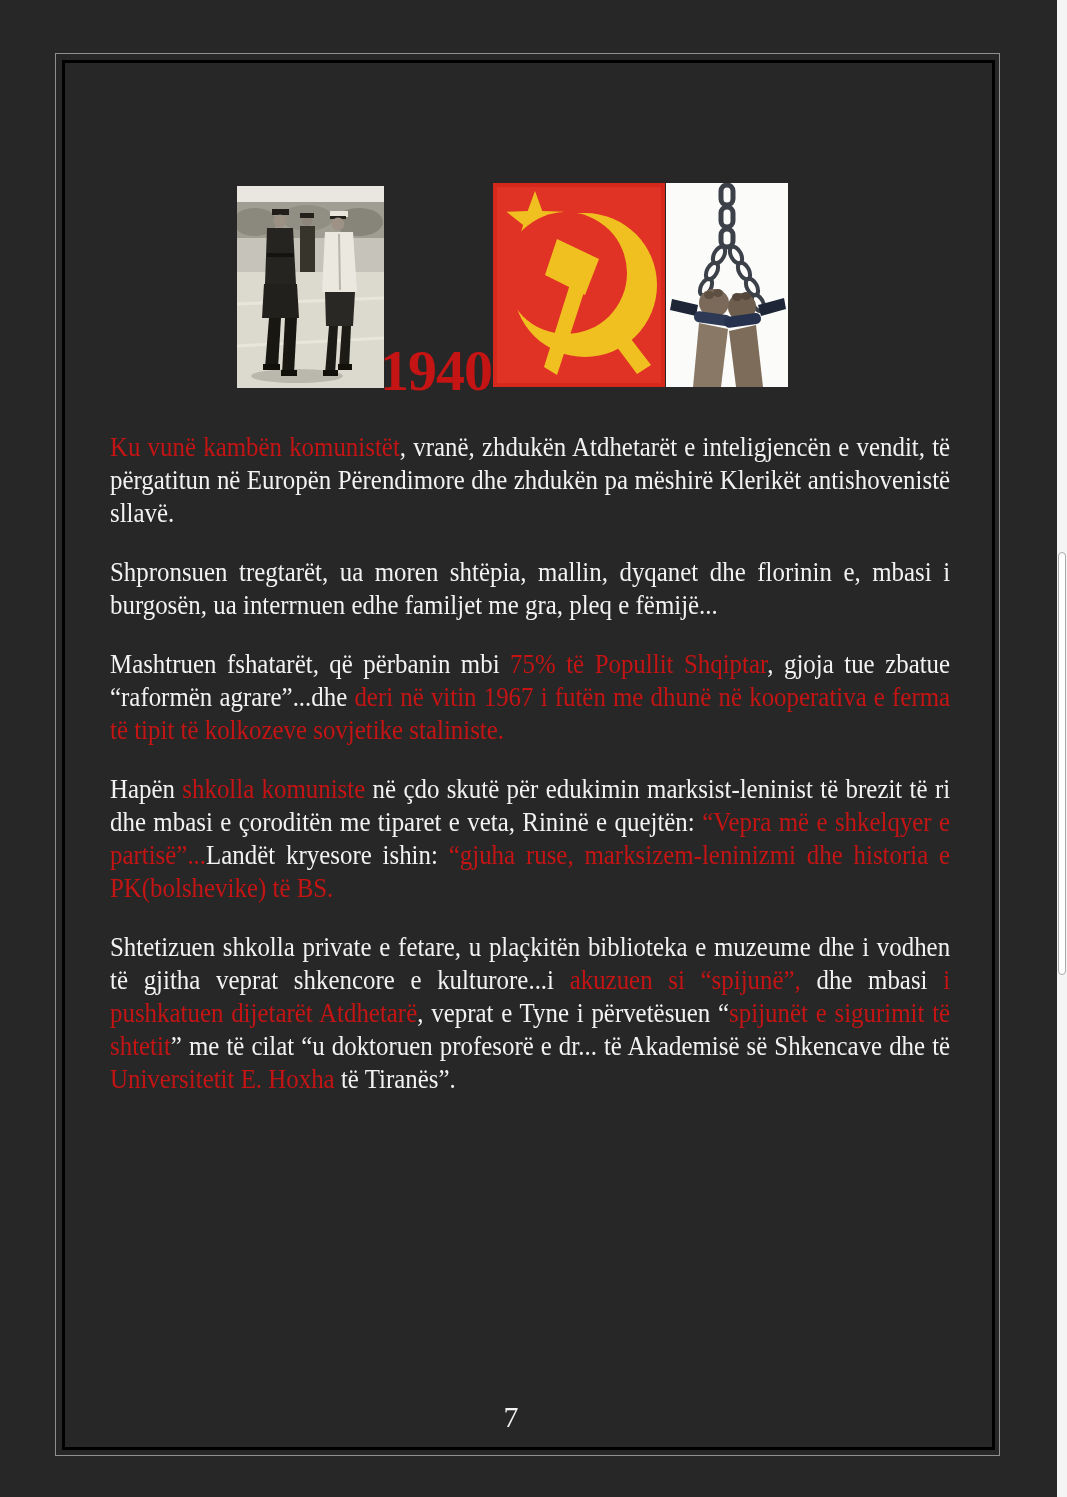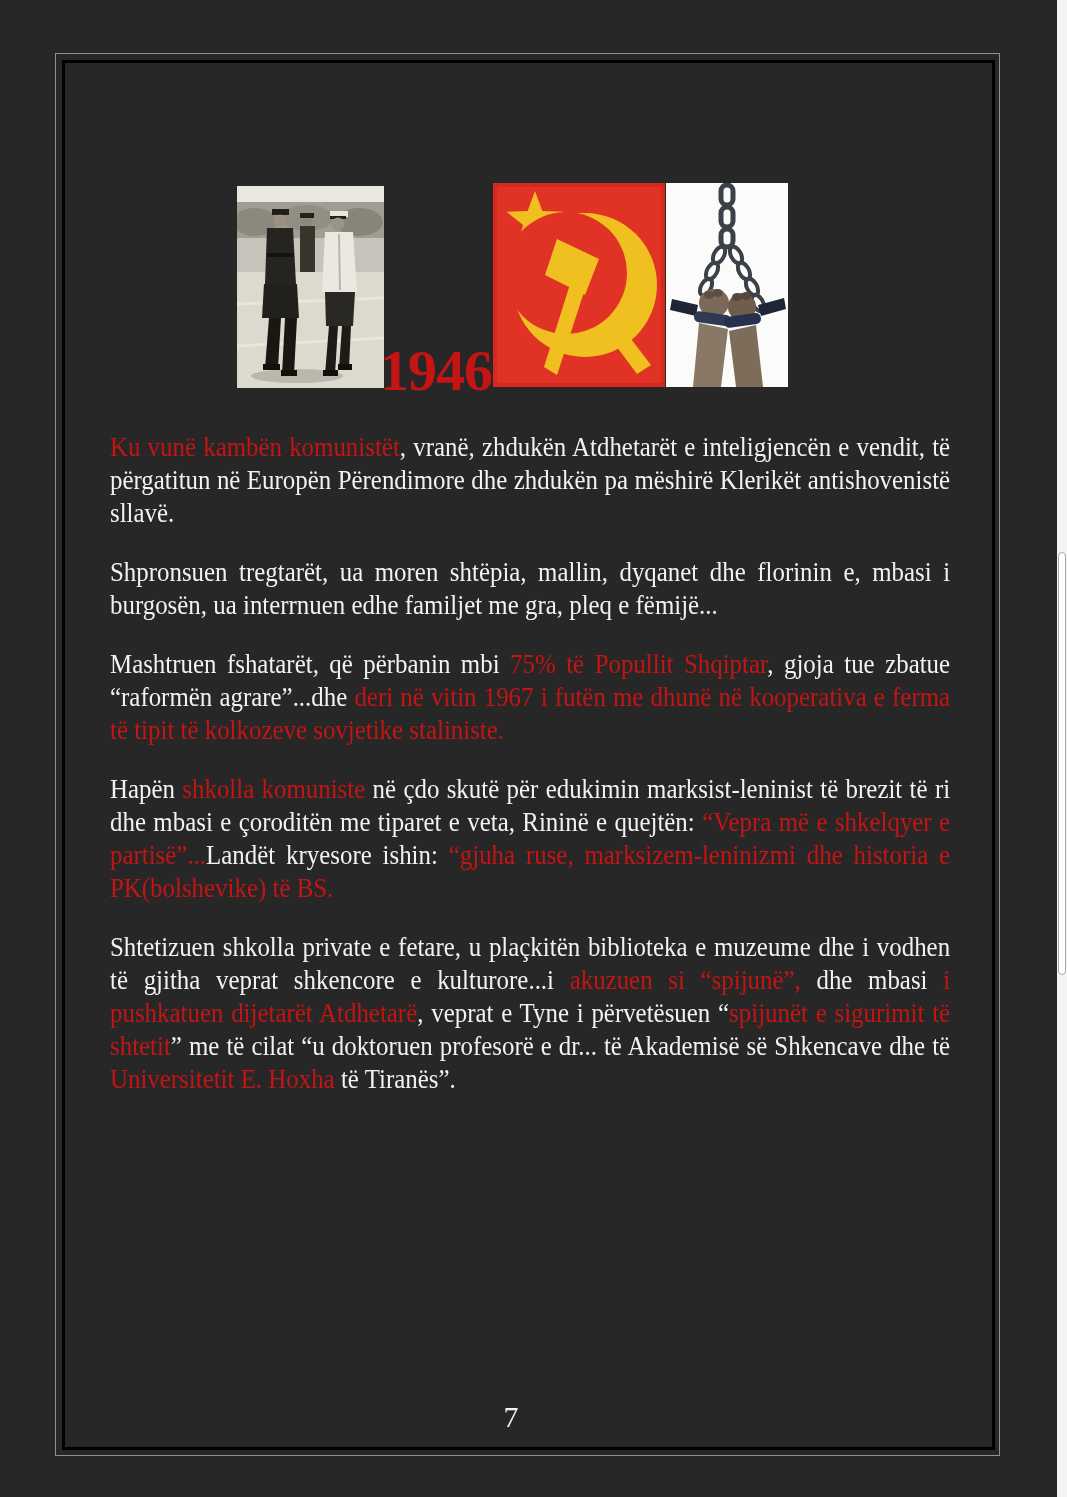--- a/index.html
+++ b/index.html
@@ -104,21 +104,21 @@
     <path d="M88 46 L116 46 L120 106 L85 106 Z" fill="#eae8df"></path>
     <line x1="102" y1="48" x2="103" y2="104" stroke="#b9b7ac" stroke-width="2"></line>
     <path d="M88 106 L118 106 L116 140 L89 140 Z" fill="#2a2824"></path>
     <path d="M92 140 L101 140 L98 188 L88 188 Z" fill="#1c1b16"></path>
     <path d="M105 140 L114 140 L112 182 L102 182 Z" fill="#1c1b16"></path>
     <rect x="86" y="184" width="15" height="6" fill="#121109"></rect>
     <rect x="101" y="178" width="14" height="6" fill="#121109"></rect>
   </svg>
 </div>
 
-<div class="year-label">1946</div>
+<div class="year-label">1940</div>
 
 <div class="img-box flag-box">
   <svg viewBox="0 0 172 204">
     <rect width="172" height="204" fill="#d6281c"></rect>
     <rect x="4" y="4" width="164" height="196" fill="#e03325"></rect>
 
     <polygon fill="#f0c020" points="42,8 49.3,27.9 70.5,28.7 53.9,41.9 59.6,62.3 42,50.5 24.4,62.3 30.1,41.9 13.5,28.7 34.7,27.9"></polygon>
 
     <circle cx="92" cy="102" r="72" fill="#f0c020"></circle>
     <circle cx="73" cy="90" r="61" fill="#e03325"></circle>

